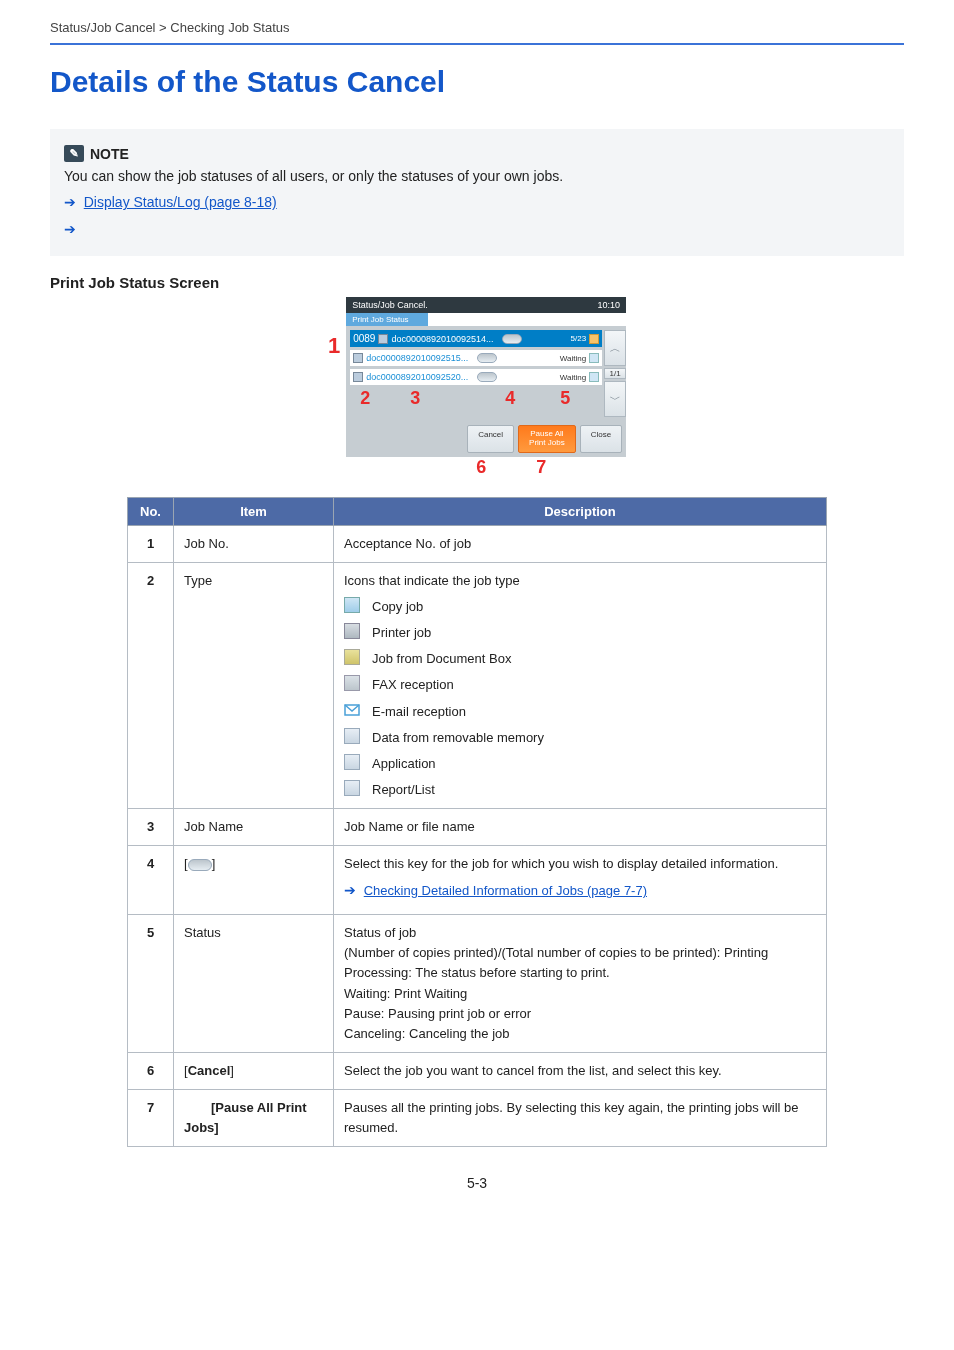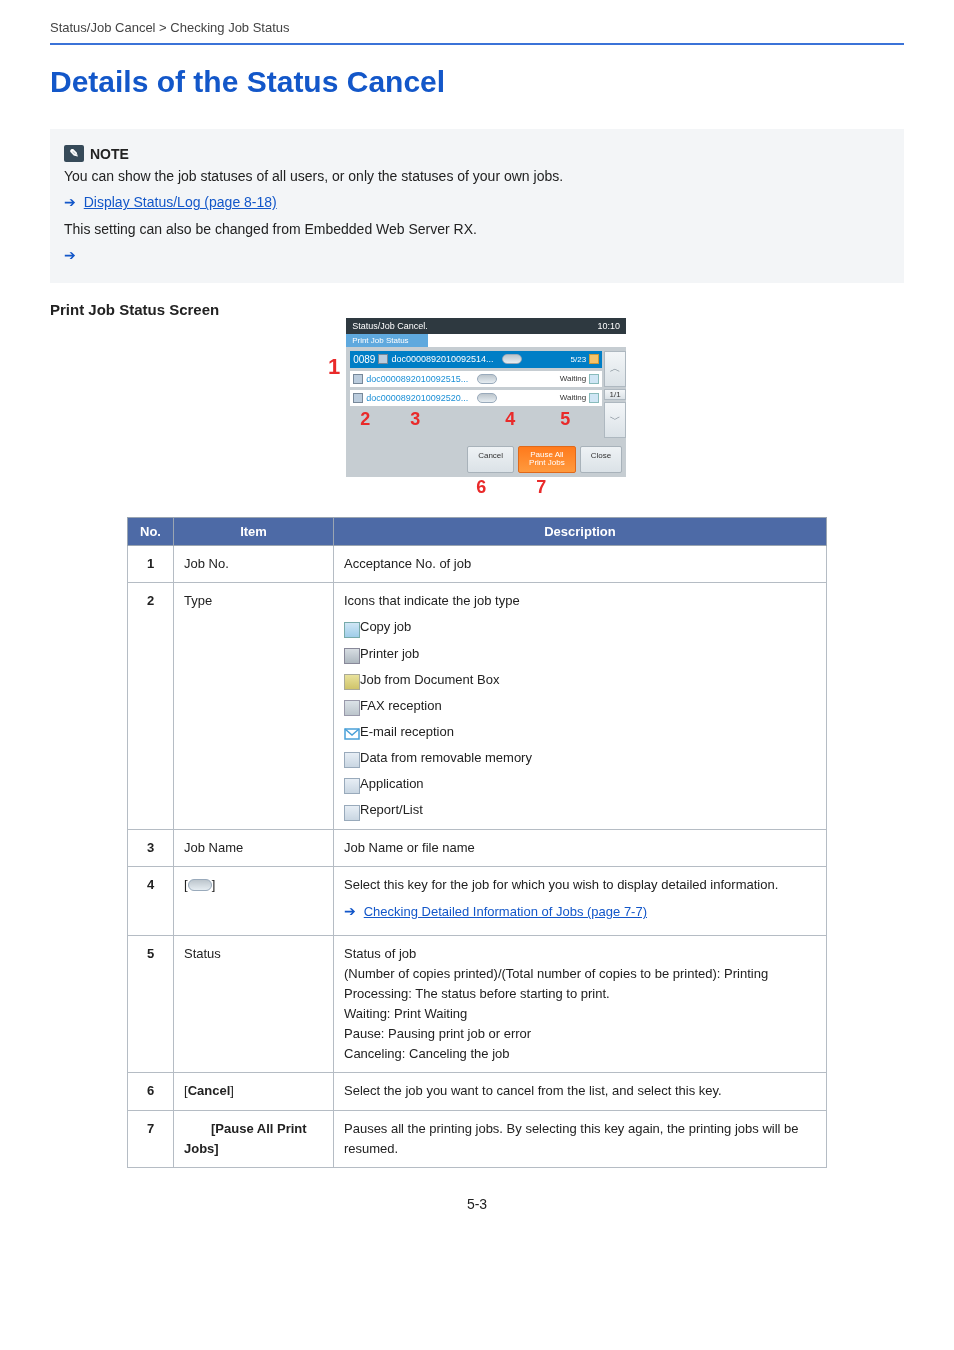--- a/index.html
+++ b/index.html
@@ -51,21 +51,21 @@
     align-items: center;
     gap: 8px;
     margin: 4px 0;
   }
   .ref-arrow { color: #1357c9; font-size: 14px; }
   .ref-link a { color: #1357c9; text-decoration: underline; }
   .ref-bold { font-weight: bold; }
   h2.section-title {
     font-size: 15px;
     font-weight: bold;
-    margin-bottom: 0;
+    margin-bottom: 6px;
   }
 
   
   .shot-wrap {
     display: flex;
     justify-content: center;
     margin-bottom: 18px;
   }
   .shot-row {
     display:flex;
@@ -186,21 +186,21 @@
   table.desc td {
     border:1px solid #b5bcc4;
     padding:8px 10px;
     font-size:13px;
     vertical-align:top;
     color:#222;
     line-height:1.55;
   }
   table.desc td.center { text-align:center; font-weight:bold;}
   .icon-list { display:flex; flex-direction:column; gap:6px; margin-top:6px;}
-  .icon-list div { display:flex; align-items:flex-end; }
+  .icon-list div { display:flex; align-items:flex-start; gap:12px;}
   .icon-box { width:16px; height:16px; display:inline-block;}
   .ic-copy{background:linear-gradient(#cfe6f5,#9fcde9);border:1px solid #7aa;}
   .ic-print{background:linear-gradient(#d7dde2,#aeb8c0);border:1px solid #889;}
   .ic-box{background:linear-gradient(#e9e29c,#cfc46a);border:1px solid #aa9;}
   .ic-fax{background:linear-gradient(#dbe2e7,#bcc5cc);border:1px solid #99a;}
   .ic-mail svg{display:block;}
   .ic-rem{background:linear-gradient(#e7eef5,#c9d6e2);border:1px solid #9ab;}
   .ic-app{background:linear-gradient(#e7eef5,#c9d6e2);border:1px solid #9ab;}
   .ic-rep{background:linear-gradient(#e7eef5,#c9d6e2);border:1px solid #9ab;}
   .inline-link { color:#1357c9; text-decoration:underline;}
@@ -223,21 +223,20 @@
 <div class="note-box">
   <div class="note-label">
     <span class="note-icon">✎</span>
     <span>NOTE</span>
   </div>
   <div>You can show the job statuses of all users, or only the statuses of your own jobs.</div>
   <div class="ref-link">
     <span class="ref-arrow">➔</span>
     <a href="#">Display Status/Log (page 8-18)</a>
   </div>
-  <div>This setting can also be changed from Embedded Web Server RX.</div>
   <div class="ref-link">
     <span class="ref-arrow">➔</span>
   </div>
 </div>
 
 <h2 class="section-title">Print Job Status Screen</h2>
 
 <div class="shot-wrap">
   <div class="shot-row">
     <div class="callout-one">1</div>

